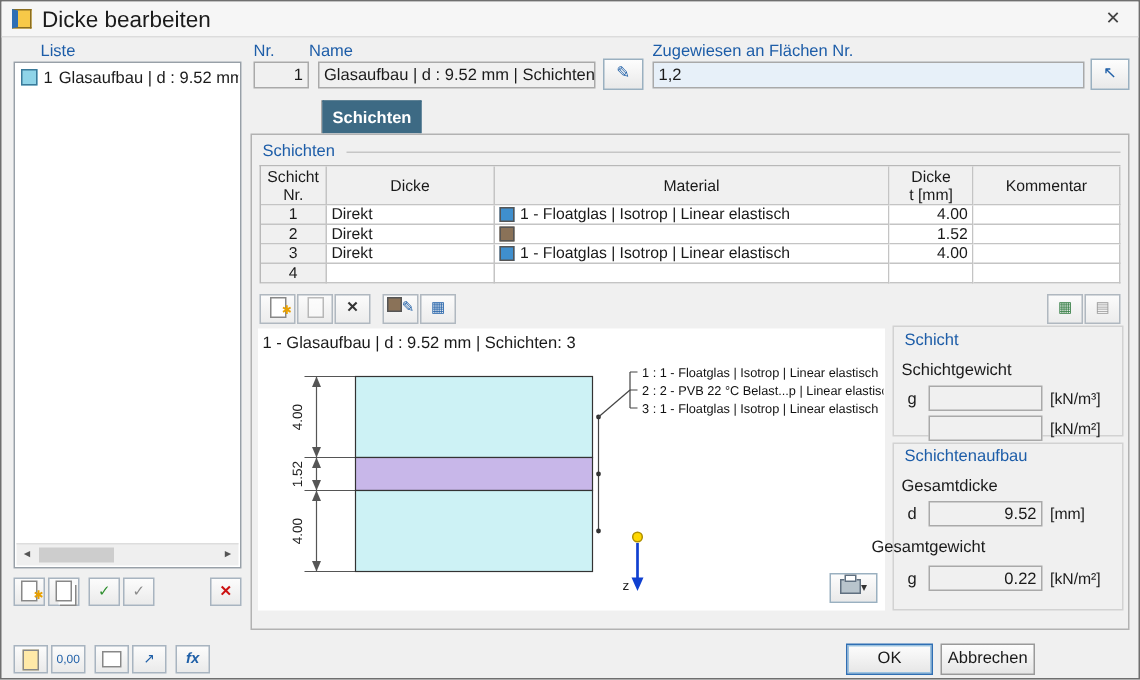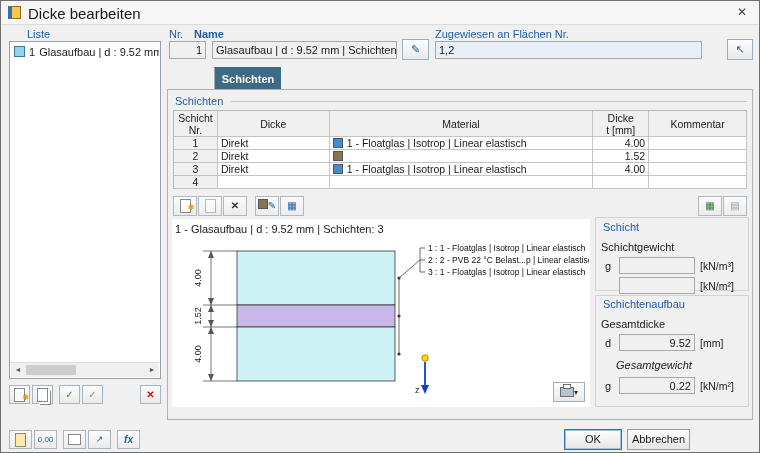--- a/index.html
+++ b/index.html
@@ -77,26 +77,26 @@
   </div>
   <div class="mini-btn" style="left:8px;top:384px;"><span class="sheet"><span class="st">✱</span></span></div>
   <div class="mini-btn" style="left:31px;top:384px;"><span class="sheet" style="box-shadow:2px 2px 0 #fff,3px 3px 0 #888;"></span></div>
   <div class="mini-btn" style="left:58px;top:384px;color:#2f8f2f;"><span>✓</span></div>
   <div class="mini-btn" style="left:81px;top:384px;color:#8a8a8a;"><span>✓</span></div>
   <div class="mini-btn" style="left:139px;top:384px;color:#cc1111;font-weight:bold;"><span>✕</span></div>
 
   <span class="abs blue" style="left:168px;top:27px;">Nr.</span>
   <div class="field right" style="left:168px;top:40px;width:37px;height:18px;">1</div>
 
-  <span class="abs blue" style="left:193px;top:27px;font-weight:bold;">Name</span>
+  <span class="abs blue" style="left:205px;top:27px;">Name</span>
   <div class="field" style="left:211px;top:40px;width:185px;height:18px;">Glasaufbau | d : 9.52 mm | Schichten: 3</div>
   <div class="icon-btn" style="left:401px;top:38px;width:27px;height:21px;line-height:19px;"><span>✎</span></div>
 
   <span class="abs blue" style="left:434px;top:27px;">Zugewiesen an Flächen Nr.</span>
-  <div class="field blue-bg" style="left:434px;top:40px;width:267px;height:18px;">1,2</div>
+  <div class="field blue-bg" style="left:434px;top:40px;width:288px;height:18px;">1,2</div>
   <div class="icon-btn" style="left:726px;top:38px;width:26px;height:21px;line-height:19px;"><span>↖</span></div>
 
   <div class="tab inactive" style="left:168px;width:66px;margin-left:45px;">Basis</div>
   <div class="tab active" style="left:214px;width:66px;">Schichten</div>
   <div class="tab-content"></div>
 
   <span class="abs blue" style="left:174px;top:94px;">Schichten</span>
   <div class="group-line" style="left:230px;top:100px;width:516px;"></div>
 
   <div class="layer-table">
@@ -225,21 +225,21 @@
   <span class="unit" style="left:699px;top:259px;">[kN/m³]</span>
   <div class="field right" style="left:618px;top:276px;width:76px;height:17px;"></div>
   <span class="unit" style="left:699px;top:279px;">[kN/m²]</span>
 
   <div class="panel-box" style="left:594px;top:294px;width:154px;height:112px;"></div>
   <span class="abs blue" style="left:599px;top:297px;background:#f0f0f0;padding:0 3px;text-align:right;">Schichtenaufbau</span>
   <span class="abs" style="left:600px;top:317px;">Gesamtdicke</span>
   <span class="abs" style="left:604px;top:336px;">d</span>
   <div class="field right" style="left:618px;top:333px;width:76px;height:17px;">9.52</div>
   <span class="unit" style="left:699px;top:336px;">[mm]</span>
-  <span class="abs" style="left:615px;top:358px;font-style:italic;">Gesamtgewicht</span>
+  <span class="abs" style="left:580px;top:358px;">Gesamtgewicht</span>
   <span class="abs" style="left:604px;top:379px;">g</span>
   <div class="field right" style="left:618px;top:376px;width:76px;height:17px;">0.22</div>
   <span class="unit" style="left:699px;top:379px;">[kN/m²]</span>
 
   <div class="ft-btn" style="left:8px;"><span class="sheet" style="background:#ffe9a8;"></span></div>
   <div class="ft-btn" style="left:33px;color:#2060a8;font-size:8px;"><span>0,00</span></div>
   <div class="ft-btn" style="left:62px;"><span class="white-sq"></span></div>
   <div class="ft-btn" style="left:87px;color:#2060a8;"><span>↗</span></div>
   <div class="ft-btn" style="left:116px;color:#2060a8;font-style:italic;font-weight:bold;font-size:10px;"><span>fx</span></div>
 

